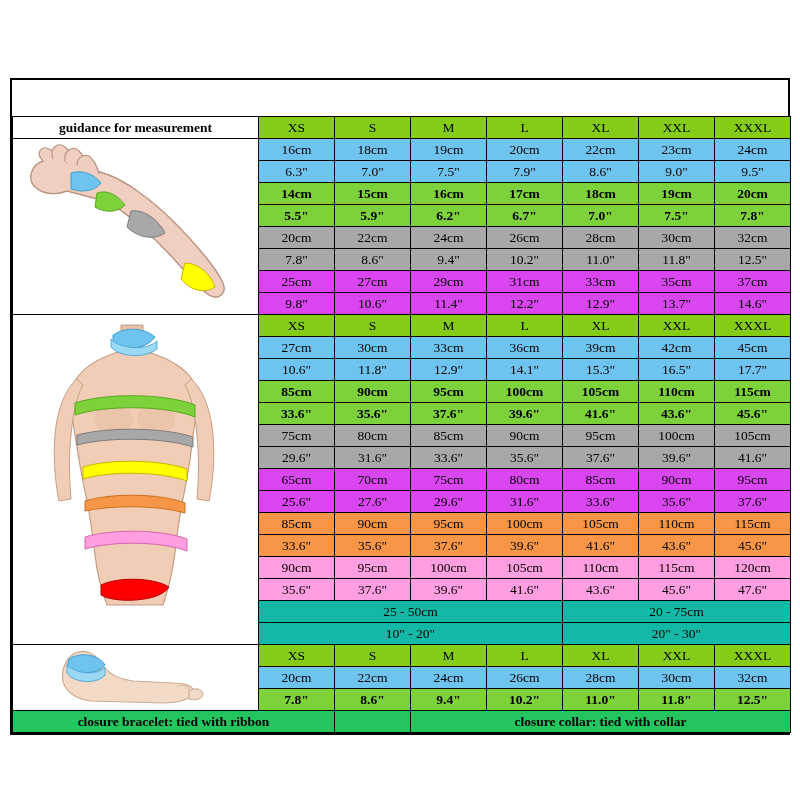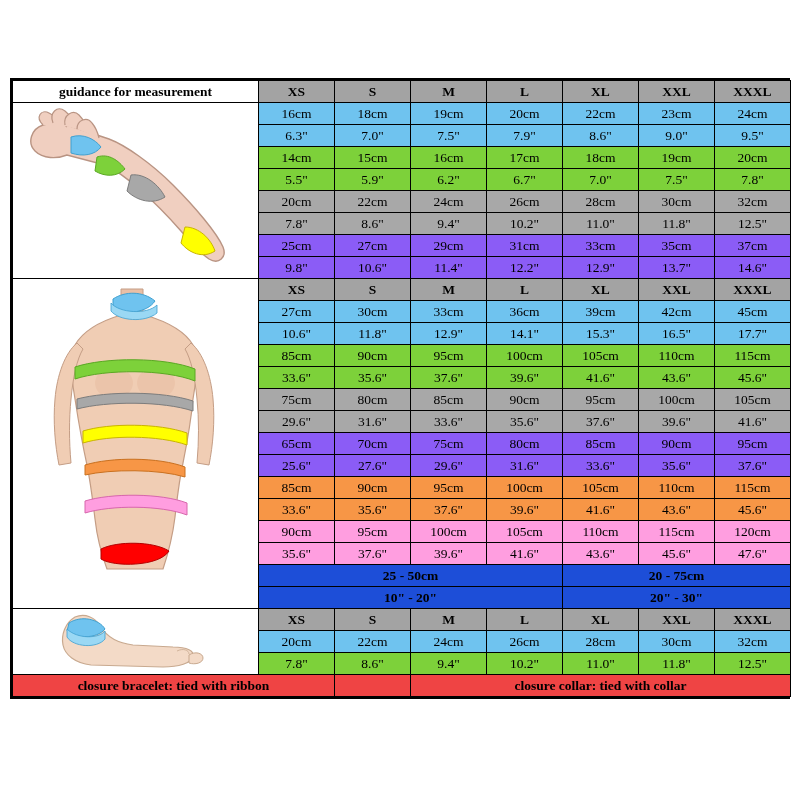--- a/index.html
+++ b/index.html
@@ -19,67 +19,68 @@
     top: 78px;
     width: 780px;
     border: 2px solid #000;
     box-sizing: border-box;
     background: #fff;
   }
   table.size-table {
     border-collapse: collapse;
     table-layout: fixed;
     width: 100%;
+    margin-top: 36px;
   }
   table.size-table td {
     border: 1px solid #000;
     text-align: center;
     vertical-align: middle;
     font-size: 13.5px;
     font-family: "Liberation Serif", serif;
     color: #000;
     height: 21px;
     padding: 0;
     line-height: 21px;
     overflow: hidden;
     white-space: nowrap;
   }
   
   col.img-col   { width: 246px; }
   col.data-col  { width: 76px; }
 
   td.head-cell {
-    font-weight: bold;
+    font-weight: normal;
     font-size: 15px;
-    background: #a3a3a3;
+    background: #84cc16;
   }
   td.guidance {
     font-weight: bold;
     font-size: 15.5px;
     background: #ffffff;
     text-align: center;
   }
   td.img-cell {
     background: #ffffff;
     padding: 0;
     position: relative;
   }
   
   .c-blue   { background: #6fc3ef; }
-  .c-green  { background: #7dd13a; }
+  .c-green  { background: #7dd13a; font-weight: bold; }
   .c-gray   { background: #a8a8a8; }
-  .c-yellow { background: #8b5cf6; }
+  .c-yellow { background: #d946ef; }
   .c-orange { background: #f79646; }
   .c-pink   { background: #ff9ee0; }
-  .c-red    { background: #1d4ed8; color: #ffffff; font-weight: bold; }
+  .c-red    { background: #14b8a6; color: #ffffff; font-weight: normal; }
 
   td.closure {
     font-weight: bold;
     font-size: 15.5px;
-    background: #ef4444;
+    background: #22c55e;
   }
 
   
   .illus {
     width: 100%;
     height: 100%;
     position: absolute;
     left: 0; top: 0;
   }
   svg { display: block; }

